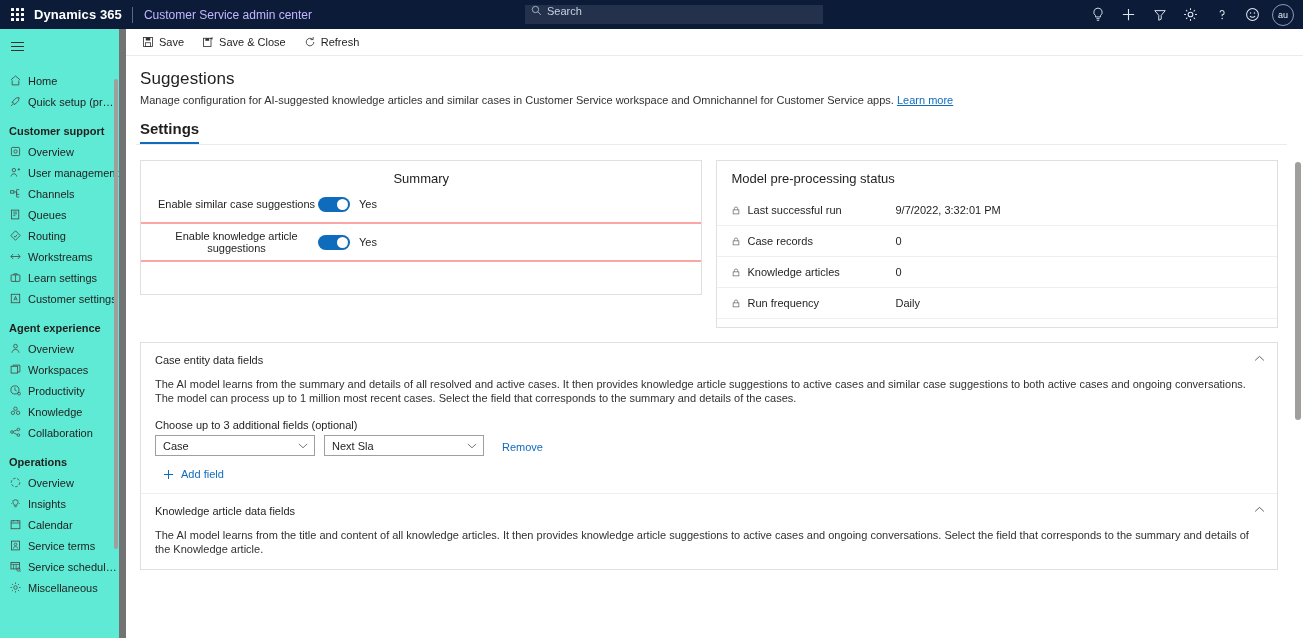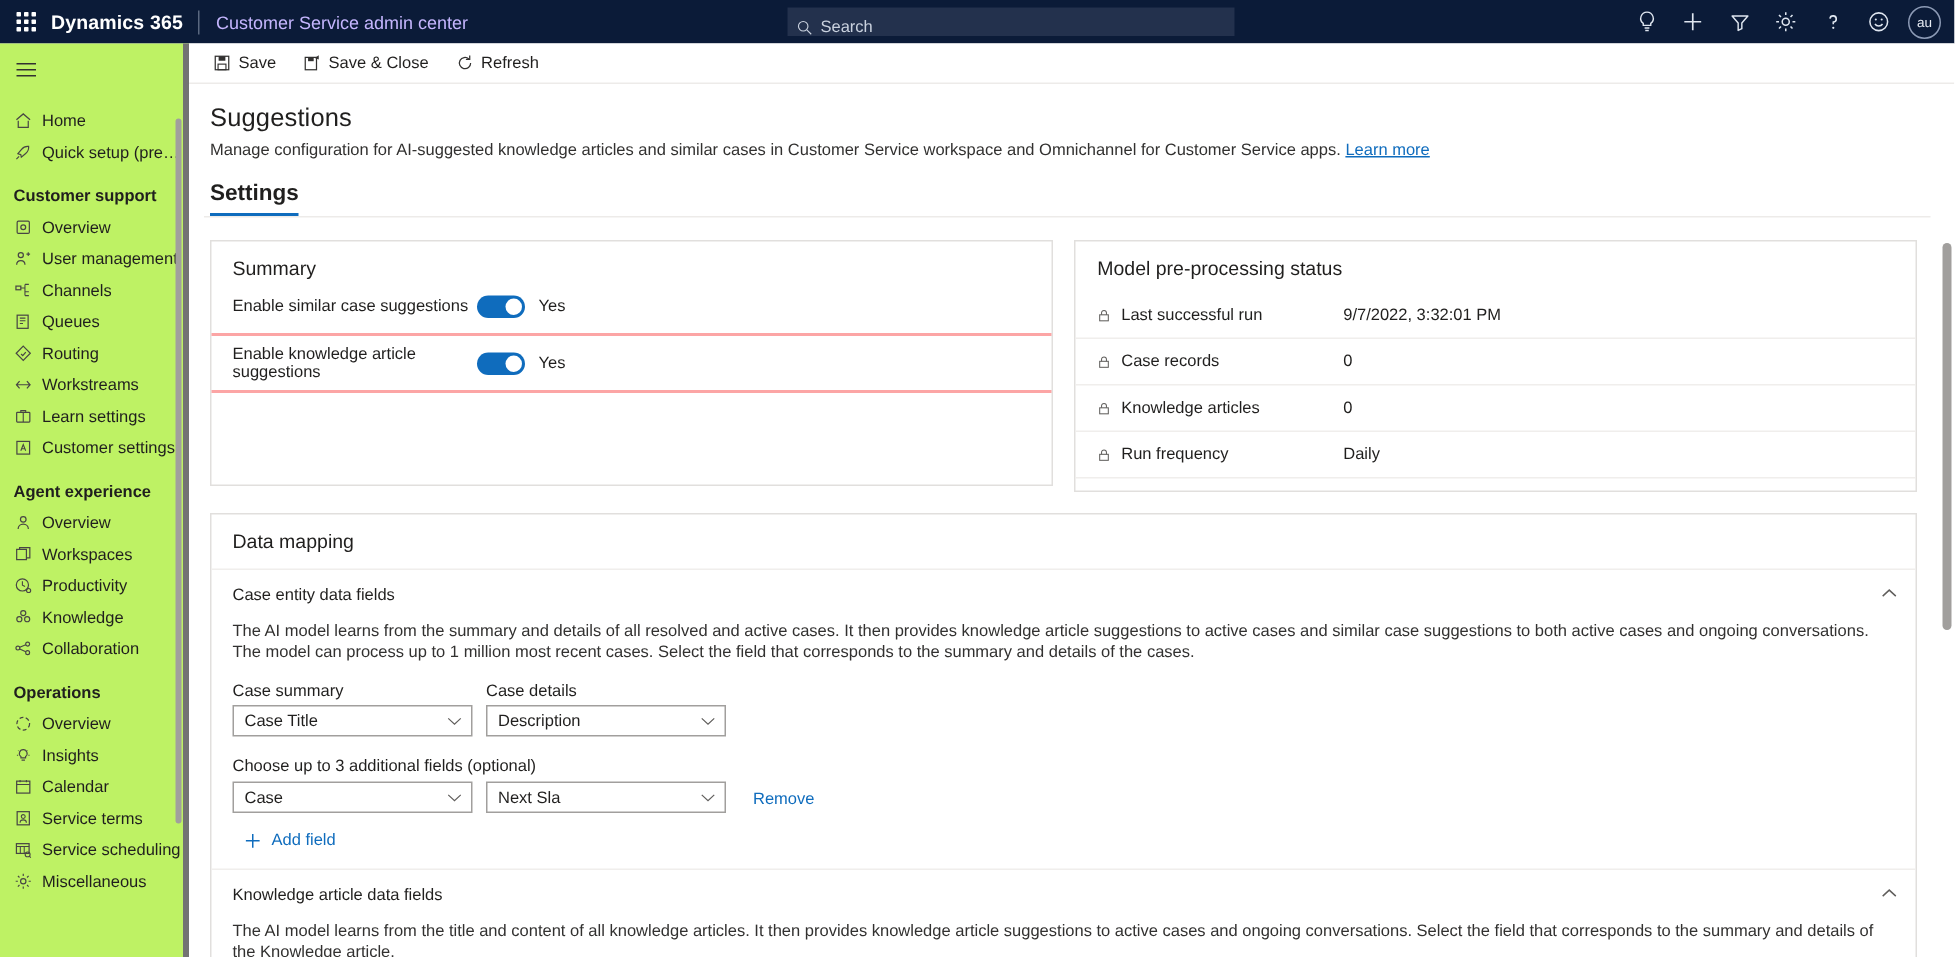--- a/index.html
+++ b/index.html
@@ -42,21 +42,21 @@
   }
   .app-name {
     font-size: 12px; padding-left: 11px; color: #c4b5fd; font-weight: normal;
     cursor: pointer;
   }
   .suite-search {
     position: absolute;
     left: 525px; top: 5px;
     width: 298px; height: 19px;
     background: #23314d;
-    display: flex; align-items: flex-end;
+    display: flex; align-items: flex-start;
     padding: 0 6px;
     cursor: text;
   }
   .suite-search .mag { margin-right: 5px; display:flex; }
   .suite-search span.ph { font-size: 11px; color: #c9d1de; }
   .suite-right {
     position: absolute; right: 4px; top: 0;
     height: 29px; display: flex; align-items: center; gap: 0px;
   }
   .suite-icon {
@@ -72,22 +72,22 @@
     margin-left: 4px; margin-right: 5px;
     cursor: pointer;
   }
 
   
   .shell { display: flex; height: 609px; }
 
   
   .sidebar {
     width: 126px;
-    background: #bef264;
-    border-right: 4px solid #737373;
+    background: #5eead4;
+    border-right: 7px solid #737373;
     height: 609px;
     position: relative;
     overflow: hidden;
     flex: 0 0 126px;
   }
   .hamburger {
     width: 34px; height: 30px;
     display: flex; align-items: center; justify-content: center;
     margin-top: 2px;
     cursor: pointer;
@@ -188,21 +188,21 @@
     display: flex;
     gap: 14px;
     margin-top: 15px;
     padding-left: 4px;
     padding-right: 9px;
   }
   .card {
     border: 1px solid #e1dfdd;
     background: #ffffff;
   }
-  .card-summary { width: 574px; height: 164px; }
+  .card-summary { width: 574px; height: 135px; text-align: center; }
   .card-status  { width: 573px; height: 168px; }
   .card-title {
     font-size: 13px; color: #201f1e;
     padding: 10px 14px 0 14px;
   }
   .card-desc {
     font-size: 11px; color: #323130;
     padding: 2px 14px 0 14px;
   }
   .toggle-row {
@@ -725,55 +725,30 @@
                     <path d="M5.4 7V4.9a2.6 2.6 0 0 1 5.2 0V7" fill="none" stroke="#605e5c" stroke-width="1.1"></path>
                   </svg>
               </span>
               <span class="status-label">Run frequency</span>
               <span class="status-value">Daily</span>
             </div>
           </div>
         </div>
 
         <div class="dm-card">
-          <div class="dm-head">Data mapping</div>
 
           <div class="section">
             <div class="section-title">Case entity data fields</div>
             <div class="chev">
               <svg width="11" height="7" viewBox="0 0 12 8">
                   <path d="M1 6.2 6 1.6l5 4.6" fill="none" stroke="#605e5c" stroke-width="1.1"></path>
                 </svg>
             </div>
             <div class="section-body">The AI model learns from the summary and details of all resolved and active cases. It then provides knowledge article suggestions to active cases and similar case suggestions to both active cases and ongoing conversations. The model can process up to 1 million most recent cases. Select the field that corresponds to the summary and details of the cases.</div>
 
-            <div class="field-grid">
-              <div class="field">
-                <div class="field-label">Case summary</div>
-                <div class="combo">
-                  <span class="cv">Case Title</span>
-                  <span>
-                    <svg width="10" height="6" viewBox="0 0 12 7">
-                        <path d="M1 1 6 5.6 11 1" fill="none" stroke="#605e5c" stroke-width="1"></path>
-                      </svg>
-                  </span>
-                </div>
-              </div>
-              <div class="field">
-                <div class="field-label">Case details</div>
-                <div class="combo">
-                  <span class="cv">Description</span>
-                  <span>
-                    <svg width="10" height="6" viewBox="0 0 12 7">
-                        <path d="M1 1 6 5.6 11 1" fill="none" stroke="#605e5c" stroke-width="1"></path>
-                      </svg>
-                  </span>
-                </div>
-              </div>
-            </div>
 
             <div class="sub-label">Choose up to 3 additional fields (optional)</div>
 
             <div class="field-grid" style="margin-top:4px">
               <div class="field">
                 <div class="combo">
                   <span class="cv">Case</span>
                   <span>
                     <svg width="10" height="6" viewBox="0 0 12 7">
                         <path d="M1 1 6 5.6 11 1" fill="none" stroke="#605e5c" stroke-width="1"></path>

